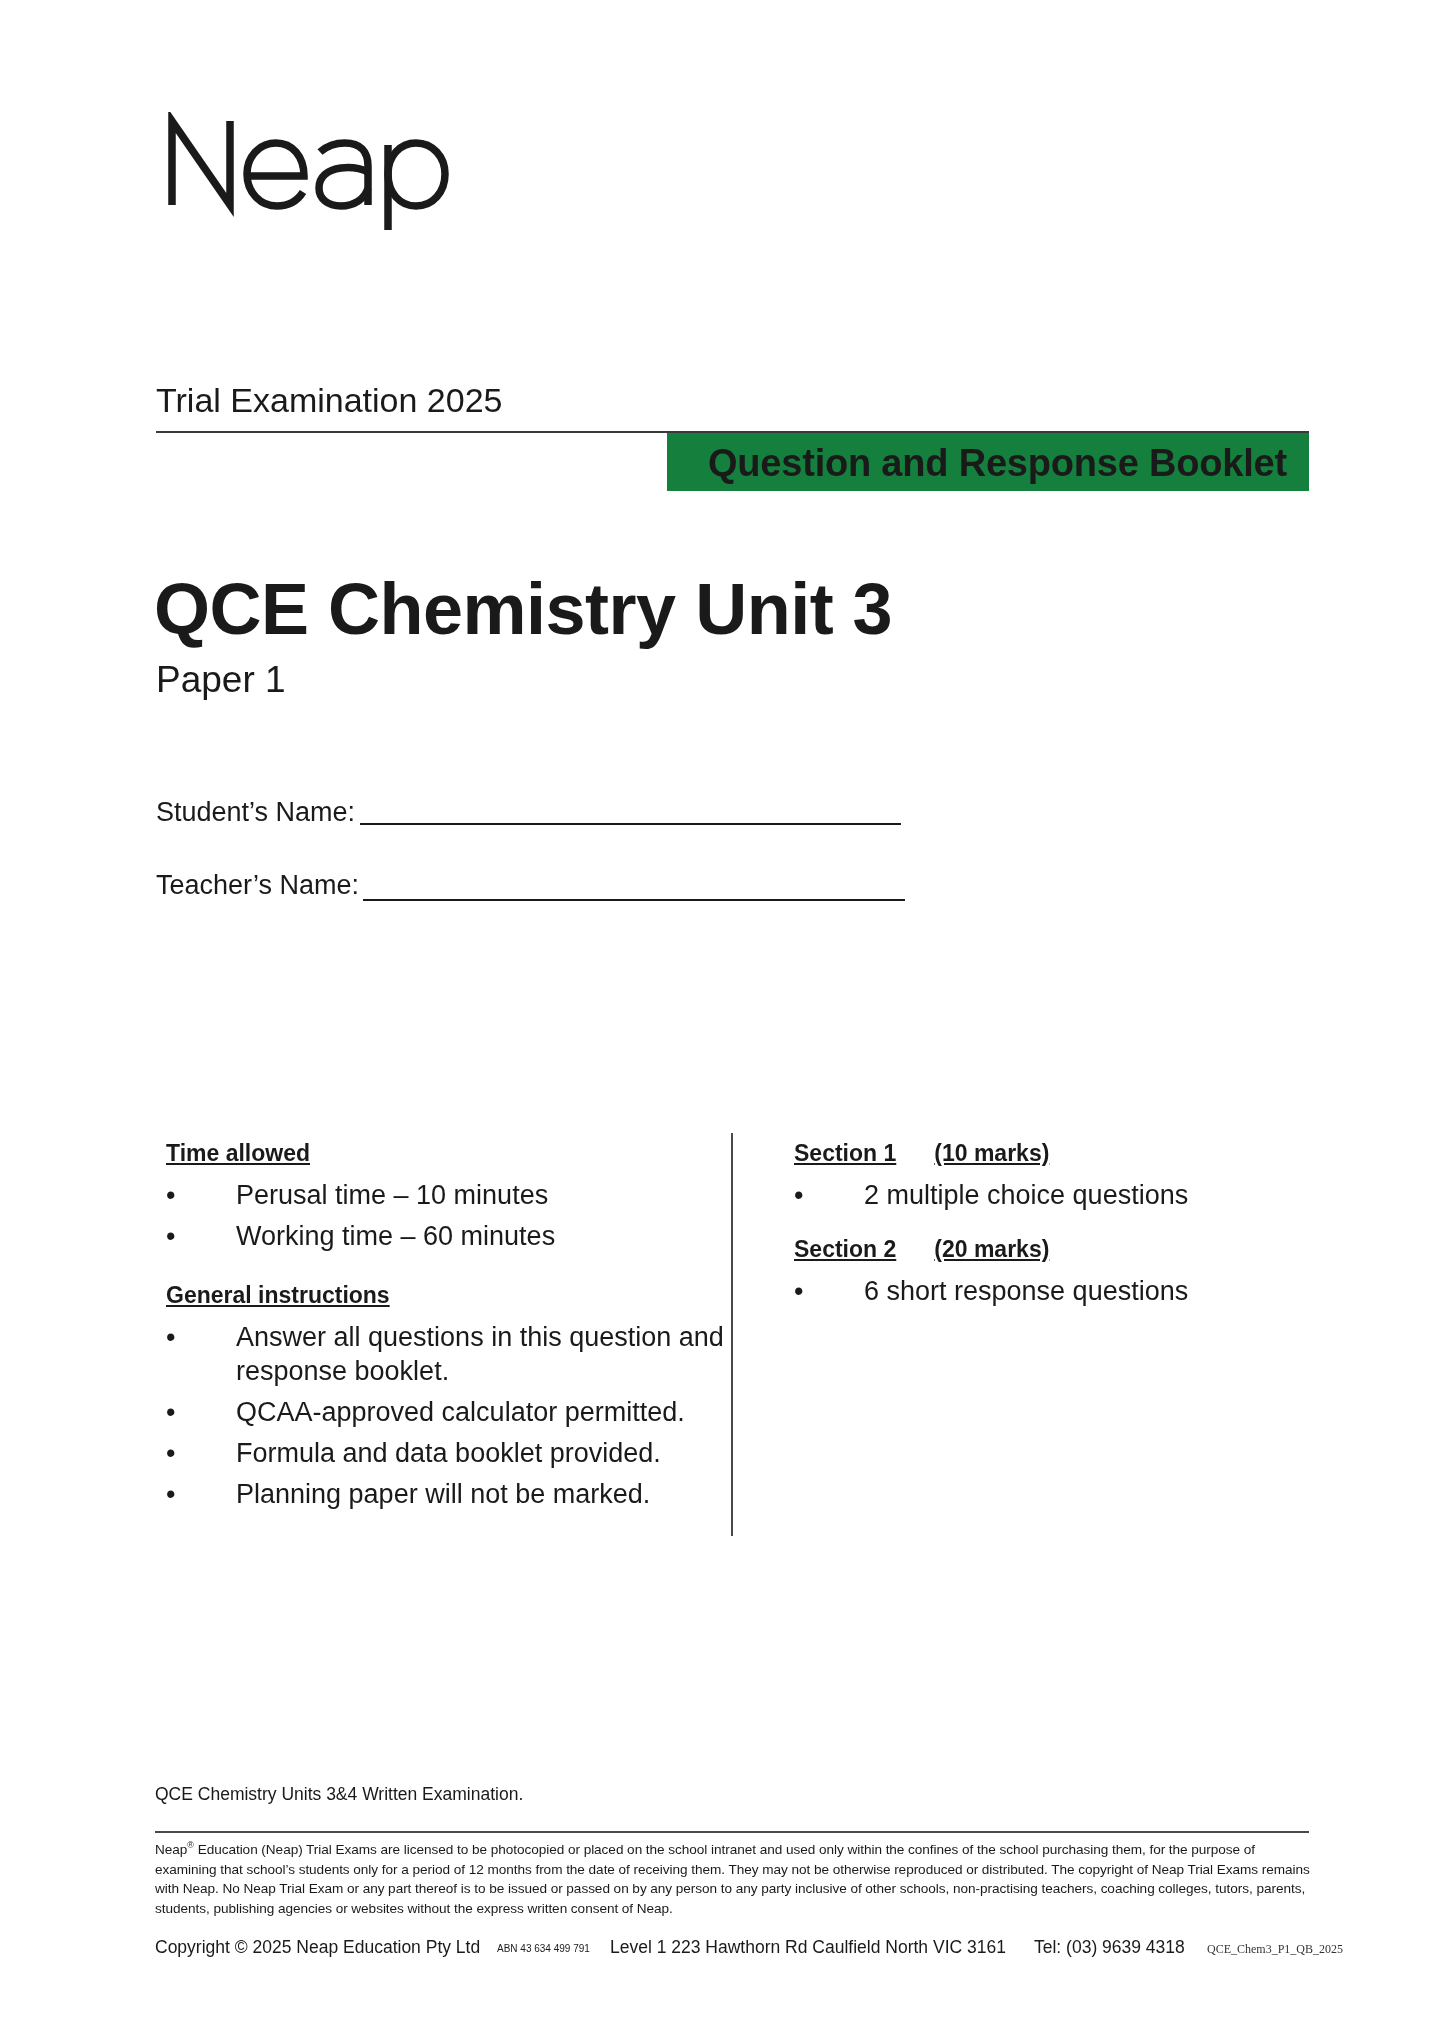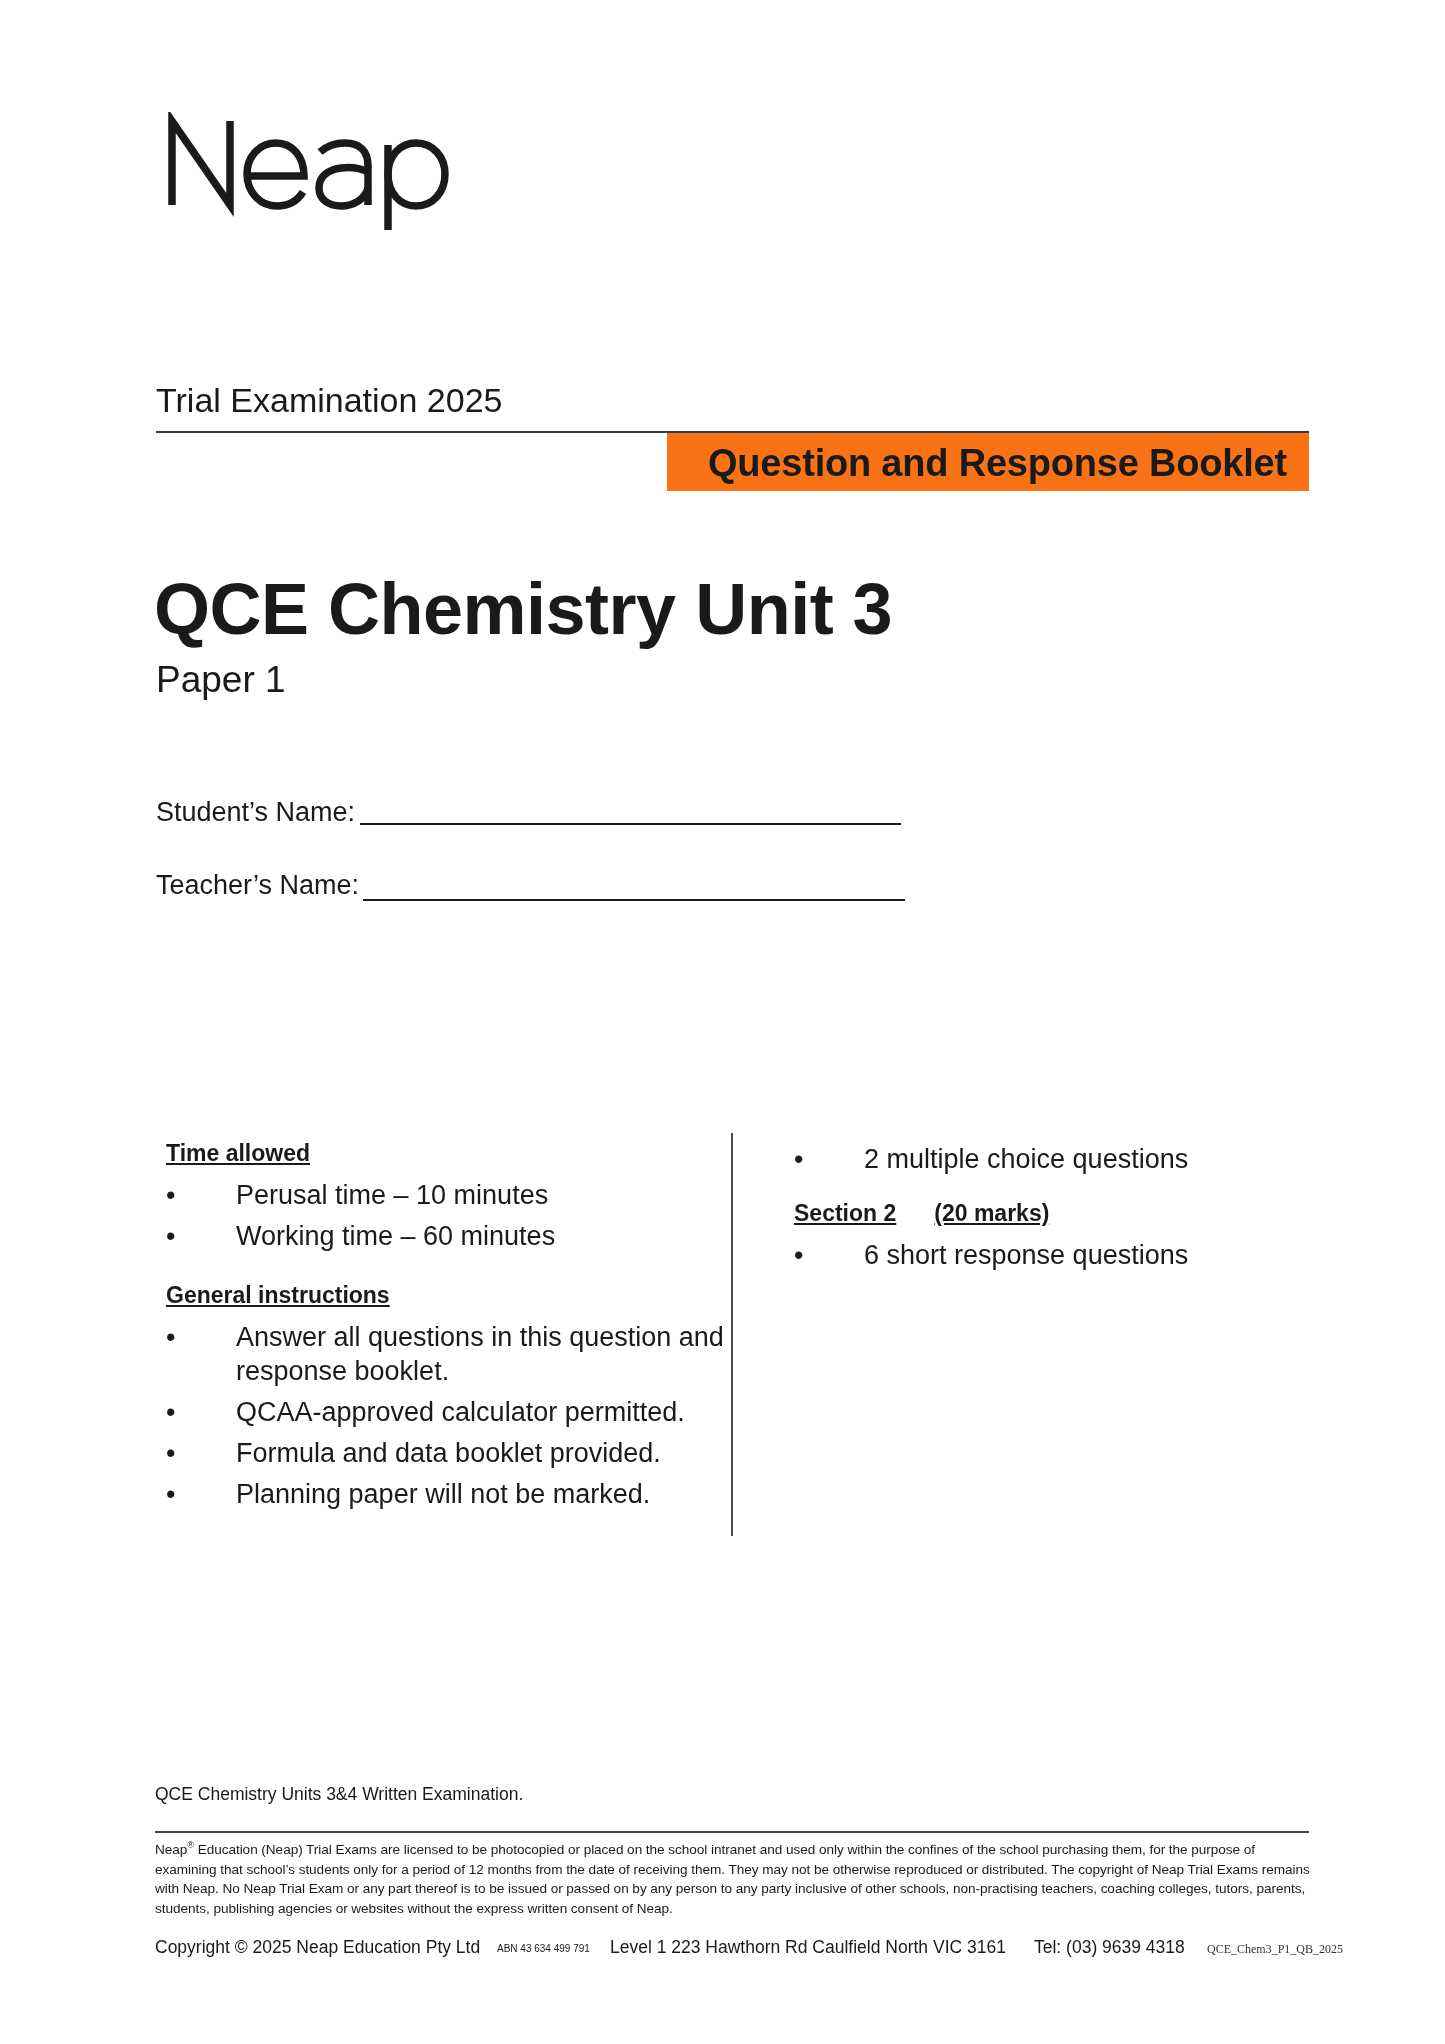--- a/index.html
+++ b/index.html
@@ -38,21 +38,21 @@
       top: 431px;
       width: 1153px;
       height: 2px;
       background: #3a3a3a;
     }
     #booklet-box {
       left: 667px;
       top: 433px;
       width: 642px;
       height: 58px;
-      background: #f97316;
+      background: #15803d;
     }
     #booklet-label {
       position: absolute;
       right: 22px;
       top: 8px;
       font-size: 38px;
       font-weight: bold;
       line-height: 44px;
       white-space: nowrap;
       letter-spacing: -0.2px;
@@ -245,20 +245,23 @@
     <li class="bullet-item">
       <span class="bullet-dot">•</span>
       <span>Planning paper will not be marked.</span>
     </li>
   </ul>
 </div>
 
 <div id="col-divider" class="abs"></div>
 
 <div id="right-col" class="abs col">
+  <div class="col-heading">
+    <span>Section 1</span><span class="marks-gap"></span><span>(10 marks)</span>
+  </div>
   <ul class="bullet-list">
     <li class="bullet-item">
       <span class="bullet-dot">•</span>
       <span>2 multiple choice questions</span>
     </li>
   </ul>
   <div class="group-gap" style="height:19px"></div>
   <div class="col-heading">
     <span>Section 2</span><span class="marks-gap"></span><span>(20 marks)</span>
   </div>

